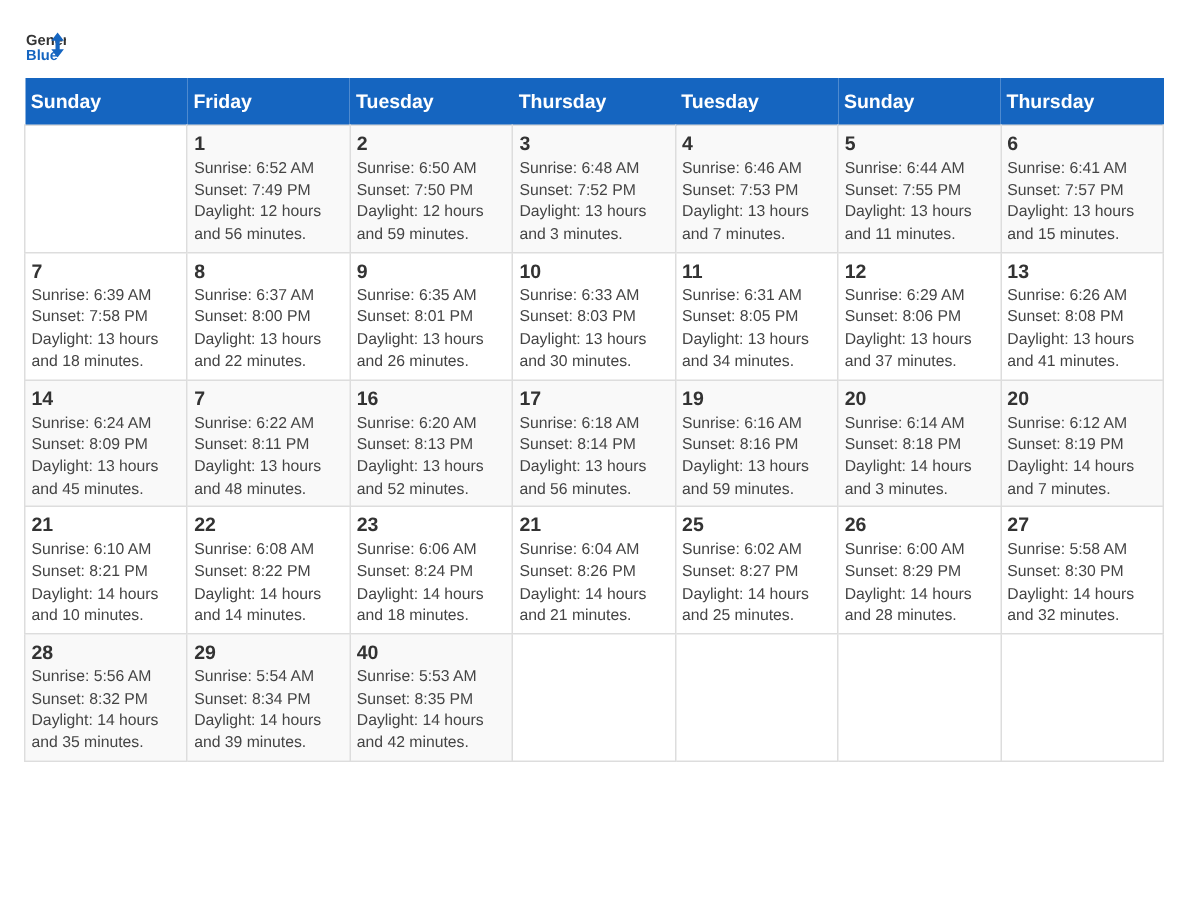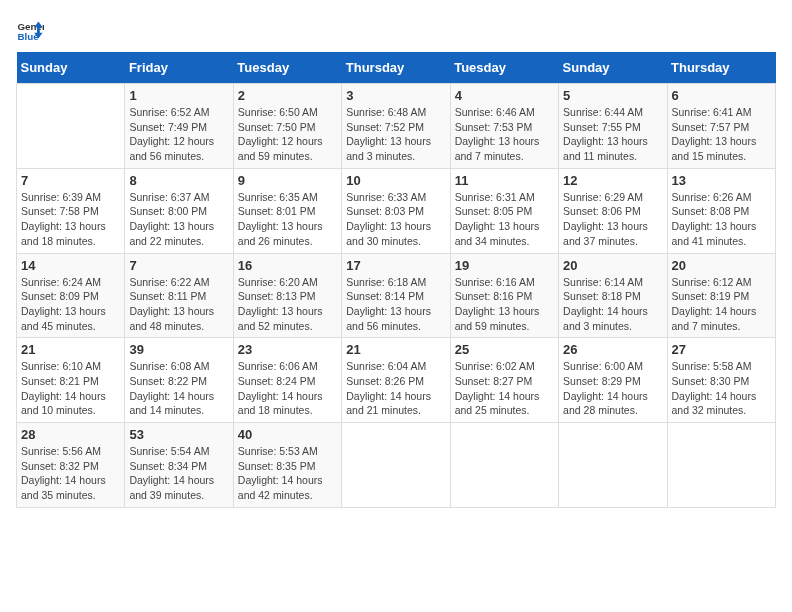--- a/index.html
+++ b/index.html
@@ -237,21 +237,21 @@
         </td>
       </tr>
       <tr>
         <td>
           <span class="day-num">21</span>
         <div class="day-info">
           Sunrise: 6:10 AM<br>Sunset: 8:21 PM<br>Daylight: 14 hours and 10 minutes.
         </div>
         </td>
         <td>
-          <span class="day-num">39</span>
+          <span class="day-num">22</span>
         <div class="day-info">
           Sunrise: 6:08 AM<br>Sunset: 8:22 PM<br>Daylight: 14 hours and 14 minutes.
         </div>
         </td>
         <td>
           <span class="day-num">23</span>
         <div class="day-info">
           Sunrise: 6:06 AM<br>Sunset: 8:24 PM<br>Daylight: 14 hours and 18 minutes.
         </div>
         </td>
@@ -281,21 +281,21 @@
         </td>
       </tr>
       <tr>
         <td>
           <span class="day-num">28</span>
         <div class="day-info">
           Sunrise: 5:56 AM<br>Sunset: 8:32 PM<br>Daylight: 14 hours and 35 minutes.
         </div>
         </td>
         <td>
-          <span class="day-num">53</span>
+          <span class="day-num">29</span>
         <div class="day-info">
           Sunrise: 5:54 AM<br>Sunset: 8:34 PM<br>Daylight: 14 hours and 39 minutes.
         </div>
         </td>
         <td>
           <span class="day-num">40</span>
         <div class="day-info">
           Sunrise: 5:53 AM<br>Sunset: 8:35 PM<br>Daylight: 14 hours and 42 minutes.
         </div>
         </td>

